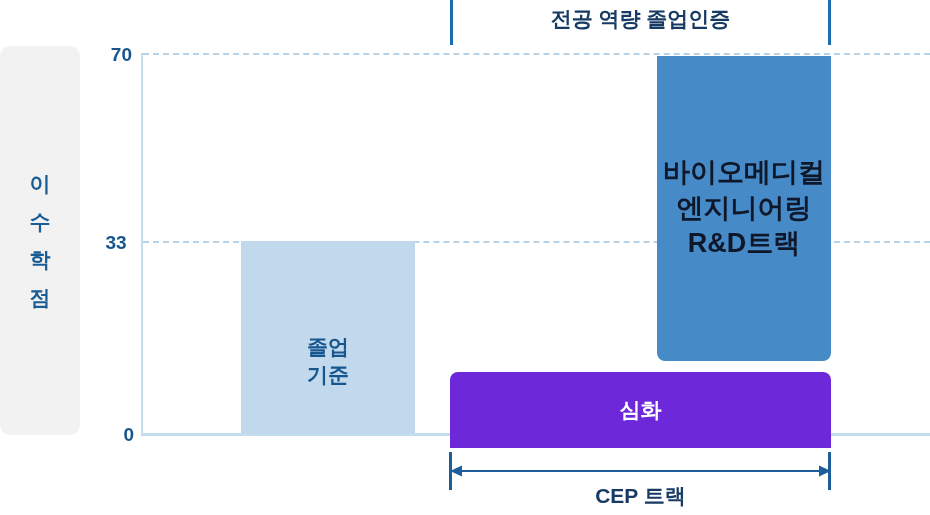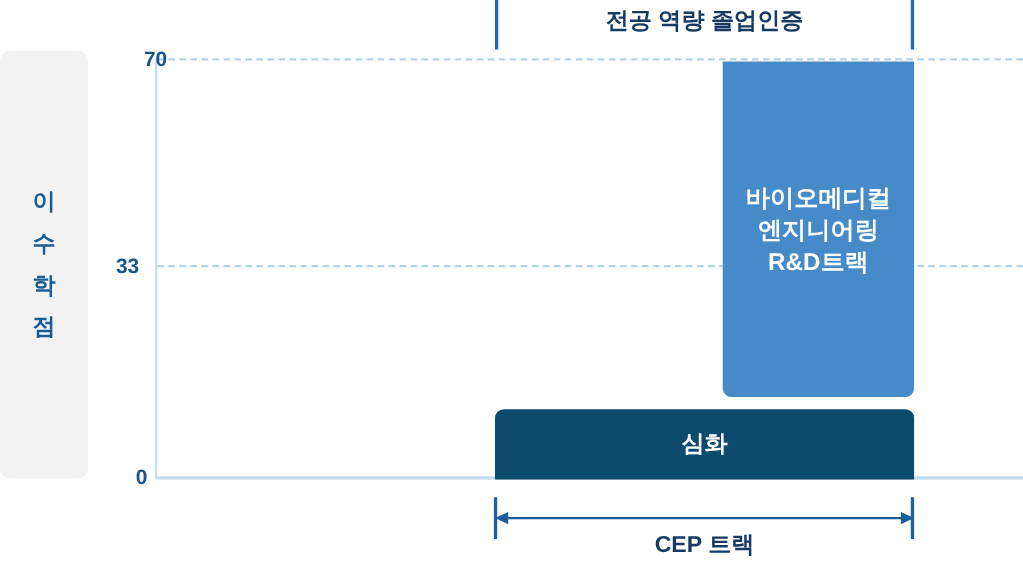--- a/index.html
+++ b/index.html
@@ -45,21 +45,21 @@
   
   .tick {
     position: absolute;
     width: 36px;
     text-align: right;
     color: #17558c;
     font-size: 19px;
     font-weight: bold;
     line-height: 1;
   }
-  #tick-70 { left: 116px; top: 45px; }
+  #tick-70 { left: 96px; top: 45px; }
   #tick-33 { left: 98px; top: 233px; text-align: center; }
   #tick-0  { left: 98px; top: 425px; }
 
   
   .axis-vert {
     position: absolute;
     left: 141px;
     top: 53px;
     width: 2px;
     height: 382px;
@@ -127,30 +127,30 @@
 
   #bar-biomedical {
     left: 657px;
     top: 56px;
     width: 174px;
     height: 305px;
     background: #468bc7;
     border-radius: 0 0 8px 8px;
   }
   #bar-biomedical .bar-label {
-    color: #ffffff;
-    font-size: 22px;
+    color: #0f172a;
+    font-size: 27px;
   }
 
   #bar-advanced {
     left: 450px;
     top: 372px;
     width: 381px;
-    height: 64px;
-    background: #0c4a6e;
+    height: 76px;
+    background: #6d28d9;
     border-radius: 8px 8px 0 0;
     text-align: center;
   }
   #bar-advanced .bar-label {
     color: #ffffff;
     font-size: 21px;
   }
 
   
   .bracket-line {
@@ -223,20 +223,24 @@
   <div class="axis-vert"></div>
   <div class="axis-horiz"></div>
 
   <div class="gridline" id="grid-70"></div>
   <div class="gridline" id="grid-33"></div>
 
   <div class="tick" id="tick-70">70</div>
   <div class="tick" id="tick-33">33</div>
   <div class="tick" id="tick-0">0</div>
 
+  <div class="bar" id="bar-graduation">
+    <span class="bar-label">졸업
+기준</span>
+  </div>
 
 
   <div class="bar" id="bar-biomedical">
     <span class="bar-label">바이오메디컬
 엔지니어링
 R&amp;D트랙</span>
   </div>
 
   <div class="bar" id="bar-advanced">
     <span class="bar-label">심화</span>

